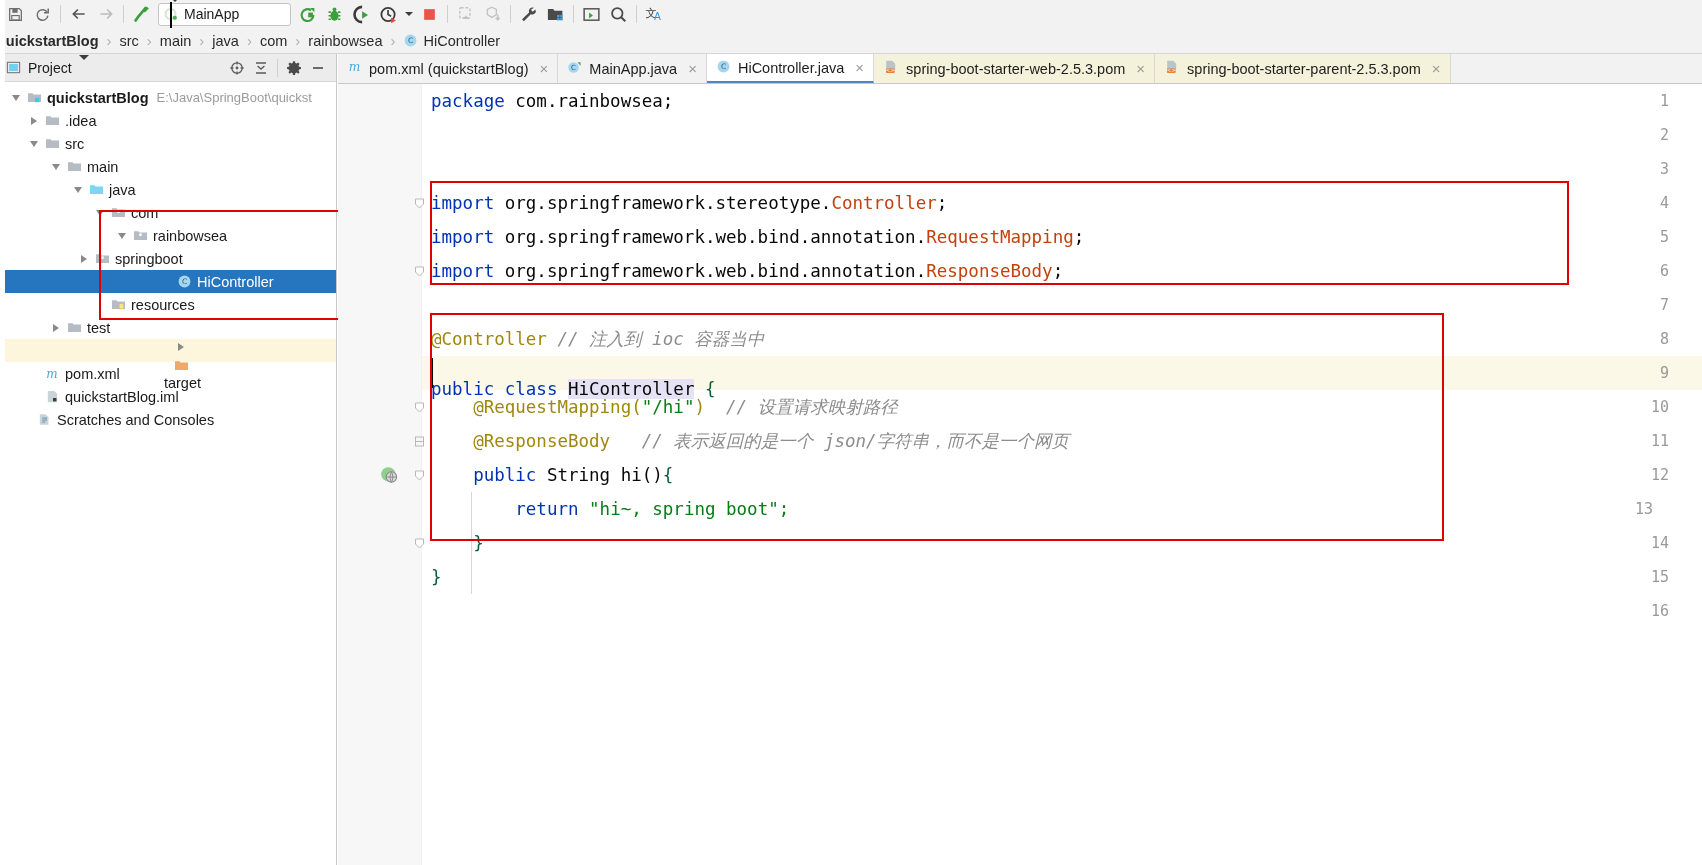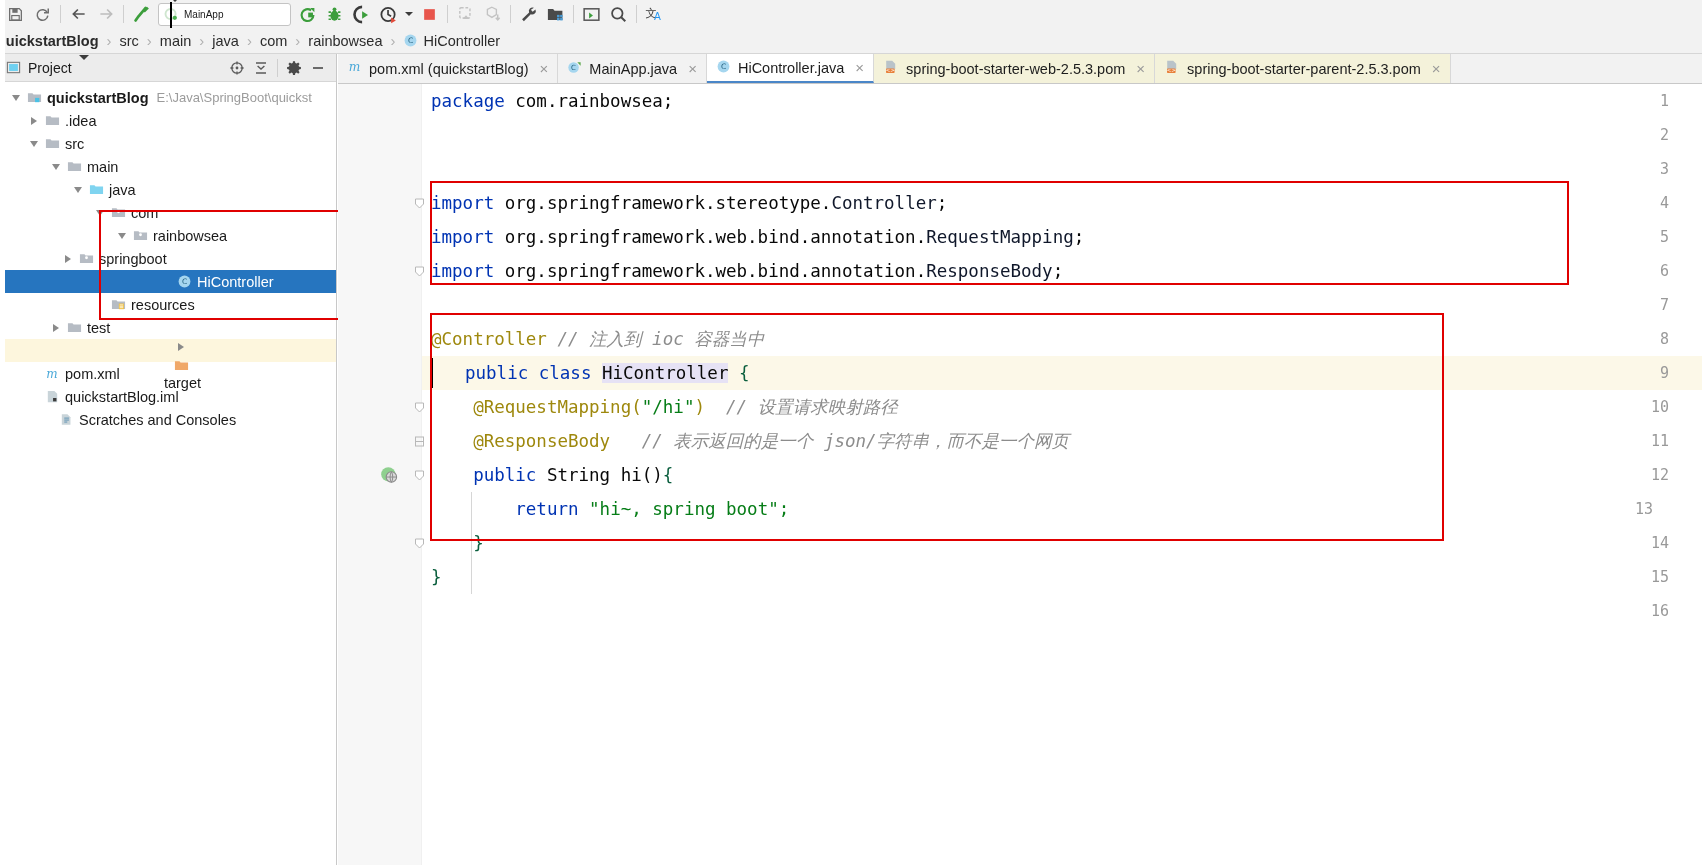--- a/index.html
+++ b/index.html
@@ -17,21 +17,21 @@
   .toolbar{
     position:absolute;left:0;top:0;width:1702px;height:28px;
     background:#f2f2f2;border-bottom:1px solid #d6d6d6;
     display:flex;align-items:center;
   }
   .tb-btn{width:27px;height:26px;display:flex;align-items:center;justify-content:center;cursor:default;}
   .tb-sep{width:1px;height:18px;background:#cfcfcf;margin:0 4px;}
   .run-config{
     height:21px;min-width:120px;background:#fff;border:1px solid #c4c4c4;border-radius:3px;
     display:flex;align-items:center;gap:5px;padding:0 6px 0 5px;margin:1px 3px;
-    font-size:10px;color:#1a1a1a;
+    font-size:14px;color:#1a1a1a;
   }
   .run-config .caret{margin-left:6px;}
   .caret-dn{width:0;height:0;border-left:5px solid transparent;border-right:5px solid transparent;border-top:5px solid #3c3c3c;}
   .caret-dn.sm{border-left-width:4px;border-right-width:4px;border-top-width:4px;}
 
   
   .breadcrumb{
     position:absolute;left:0;top:28px;width:1702px;height:26px;
     background:#f2f2f2;border-bottom:1px solid #d6d6d6;
     display:flex;align-items:center;font-size:14.5px;color:#2b2b2b;
@@ -100,21 +100,21 @@
     position:absolute;left:76px;width:11px;height:11px;
   }
   .code{
     position:absolute;left:93px;top:0;
     font-family:"DejaVu Sans Mono","Liberation Mono",monospace;
     font-size:17.5px;line-height:34px;white-space:pre;
   }
   .cl{position:absolute;left:0;height:34px;line-height:34px;white-space:pre;}
   .kw{color:#0033b3;}
   .ann{color:#9e880d;}
-  .cls{color:#0f172a;}
+  .cls{color:#c2410c;}
   .str{color:#067d17;}
   .cmt{color:#8c8c8c;font-style:italic;}
   .pl{color:#080808;}
   .brace{color:#0a5e3d;}
   .hl-ident{background:#e6e2f5;}
   .caretline{position:absolute;left:0;width:1364px;height:34px;background:#fcf8e8;}
   .caret{position:absolute;width:2px;background:#000;height:30px;top:2px;}
   .indentguide{position:absolute;width:1px;background:#d6d6d6;}
 
   
@@ -413,21 +413,21 @@
           </span>
         <span class="ic">
             <svg width="15" height="15" viewBox="0 0 16 16">
               <path d="M1 3.5h4.8l1.2 1.4H15v8H1z" fill="#b6bcc4"></path>
               <circle cx="8" cy="7.2" r="1.5" fill="#fff"></circle>
             </svg>
           </span>
         <span class="lbl">rainbowsea</span>
       </div>
 
-      <div class="row" style="padding-left:60px;">
+      <div class="row" style="padding-left:76px;">
         <span class="arrow right">
             <i></i>
           </span>
         <span class="ic">
             <svg width="15" height="15" viewBox="0 0 16 16">
               <path d="M1 3.5h4.8l1.2 1.4H15v8H1z" fill="#b6bcc4"></path>
               <circle cx="8" cy="7.2" r="1.5" fill="#fff"></circle>
             </svg>
           </span>
         <span class="lbl">springboot</span>
@@ -495,21 +495,21 @@
         <span class="ic">
             <svg width="15" height="15" viewBox="0 0 16 16">
               <path d="M3 2h7l3 3v9H3z" fill="#c9d4d9"></path>
               <rect x="8.6" y="9.6" width="3.6" height="3.6" fill="#3a3a3a"></rect>
             </svg>
           </span>
         <span class="lbl">quickstartBlog.iml</span>
       </div>
 
 
-      <div class="row" style="padding-left:40px;">
+      <div class="row" style="padding-left:18px;">
         <span class="arrow"></span>
         <span class="ic">
             <svg width="15" height="15" viewBox="0 0 16 16">
               <path d="M3 2.5h6l3.2 3.2V13.5H3z" fill="#c9d4d9"></path>
               <path d="M5.6 6.5h5M5.6 8.6h5M5.6 10.7h3.2" stroke="#5a8fb0" stroke-width="1"></path>
             </svg>
           </span>
         <span class="lbl">Scratches and Consoles</span>
       </div>
 
@@ -644,21 +644,21 @@
       <div class="cl" style="top:102px;"><span class="kw">import</span><span class="pl"> org.springframework.stereotype.</span><span class="cls">Controller</span><span class="pl">;</span></div>
 
       <div class="cl" style="top:136px;"><span class="kw">import</span><span class="pl"> org.springframework.web.bind.annotation.</span><span class="cls">RequestMapping</span><span class="pl">;</span></div>
 
       <div class="cl" style="top:170px;"><span class="kw">import</span><span class="pl"> org.springframework.web.bind.annotation.</span><span class="cls">ResponseBody</span><span class="pl">;</span></div>
 
       <div class="cl" style="top:204px;"></div>
 
       <div class="cl" style="top:238px;"><span class="ann">@Controller</span><span class="pl"> </span><span class="cmt">// 注入到 ioc 容器当中</span></div>
 
-      <div class="cl" style="top:272px;margin-left:34px;"><span class="kw">public</span><span class="pl"> </span><span class="kw">class</span><span class="pl"> </span><span class="pl hl-ident">HiController</span><span class="pl"> </span><span class="brace">{</span></div>
+      <div class="cl" style="top:288px;"><span class="kw">public</span><span class="pl"> </span><span class="kw">class</span><span class="pl"> </span><span class="pl hl-ident">HiController</span><span class="pl"> </span><span class="brace">{</span></div>
 
       <div class="cl" style="top:306px;"><span class="pl">    </span><span class="ann">@RequestMapping(</span><span class="str">"/hi"</span><span class="ann">)</span><span class="pl">  </span><span class="cmt">// 设置请求映射路径</span></div>
 
       <div class="cl" style="top:340px;"><span class="pl">    </span><span class="ann">@ResponseBody</span><span class="pl">   </span><span class="cmt">// 表示返回的是一个 json/字符串，而不是一个网页</span></div>
 
       <div class="cl" style="top:374px;"><span class="pl">    </span><span class="kw">public</span><span class="pl"> </span><span class="pl">String</span><span class="pl"> </span><span class="pl">hi()</span><span class="brace">{</span></div>
 
       <div class="cl" style="top:408px;"><span class="pl">        </span><span class="kw">return</span><span class="pl"> </span><span class="str">"hi~, spring boot";</span></div>
 
       <div class="cl" style="top:442px;"><span class="pl">    </span><span class="brace">}</span></div>

